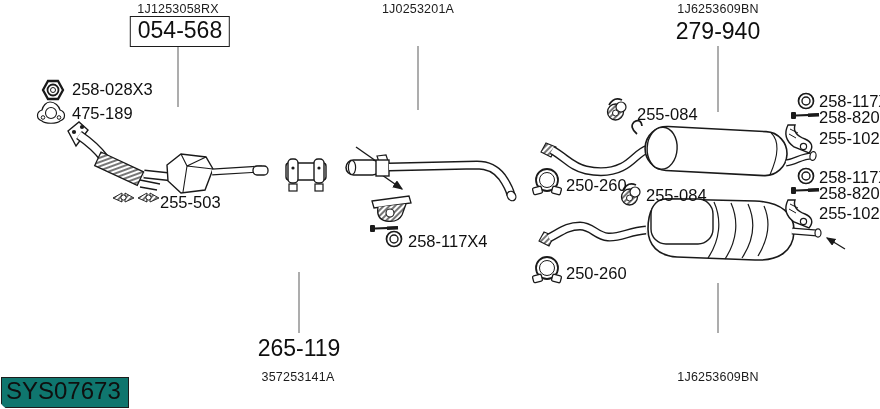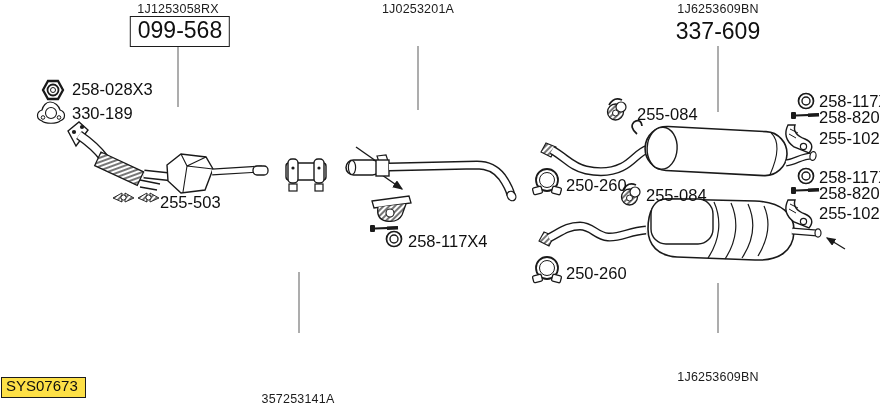--- a/index.html
+++ b/index.html
@@ -6,21 +6,21 @@
   .stage{position:relative;width:880px;height:409px;background:#fff;
          font-family:"Liberation Sans",sans-serif;color:#161616;overflow:hidden;border-radius:10px;}
   .art{position:absolute;left:0;top:0;}
   .lbl{position:absolute;white-space:nowrap;line-height:1.12;}
   .ref{font-size:12.5px;letter-spacing:.2px;color:#1c1c1c;}
   .big{font-size:23px;color:#0f0f0f;}
   .callout{font-size:16.5px;color:#0f0f0f;}
   .cx{transform:translateX(-50%);}
   .boxed{display:inline-block;border:1.6px solid #1c1c1c;padding:1px 7px 2px;background:#fff;}
   .sysbox{left:1px;top:377px;border:1.6px solid #1c1c1c;padding:0 7px 2px 4px;
-          font-size:15px;background:#fde047;color:#0f0f0f;}
+          font-size:24px;background:#0f766e;color:#0f0f0f;}
 </style>
 </head>
 <body>
 
 <div class="stage">
 
   <svg class="art" width="880" height="409" viewBox="0 0 880 409">
     <defs>
       <pattern id="hatch" width="4" height="4" patternUnits="userSpaceOnUse" patternTransform="rotate(45)">
         <rect width="4" height="4" fill="#fff"></rect>
@@ -191,44 +191,45 @@
     </g>
     <g>
       <use href="#bolth" transform="translate(791,186)"></use>
     </g>
     <g>
       <use href="#mbracket" transform="translate(785,198)"></use>
     </g>
   </svg>
 
   <div class="lbl ref cx" style="left:178px;top:2px">1J1253058RX</div>
-  <div class="lbl cx" style="left:180px;top:16px"><span class="boxed big">099-568</span></div>
+  <div class="lbl cx" style="left:180px;top:16px"><span class="boxed big">054-568</span></div>
 
   <div class="lbl ref cx" style="left:418px;top:2px">1J0253201A</div>
 
   <div class="lbl ref cx" style="left:718px;top:2px">1J6253609BN</div>
-  <div class="lbl big cx" style="left:718px;top:19px">337-609</div>
+  <div class="lbl big cx" style="left:718px;top:19px">279-940</div>
 
   <div class="lbl callout" style="left:72px;top:80px">258-028X3</div>
-  <div class="lbl callout" style="left:72px;top:104px">330-189</div>
+  <div class="lbl callout" style="left:72px;top:104px">475-189</div>
   <div class="lbl callout" style="left:160px;top:193px">255-503</div>
 
   <div class="lbl callout" style="left:408px;top:232px">258-117X4</div>
 
   <div class="lbl callout" style="left:637px;top:105px">255-084</div>
   <div class="lbl callout" style="left:566px;top:176px">250-260</div>
   <div class="lbl callout" style="left:646px;top:186px">255-084</div>
   <div class="lbl callout" style="left:566px;top:264px">250-260</div>
 
   <div class="lbl callout" style="left:819px;top:92px">258-117X2</div>
   <div class="lbl callout" style="left:819px;top:108px">258-820X2</div>
   <div class="lbl callout" style="left:819px;top:129px">255-102</div>
 
   <div class="lbl callout" style="left:819px;top:168px">258-117X2</div>
   <div class="lbl callout" style="left:819px;top:184px">258-820X2</div>
   <div class="lbl callout" style="left:819px;top:204px">255-102</div>
 
-  <div class="lbl ref cx" style="left:298px;top:392px">357253141A</div>
+  <div class="lbl big cx" style="left:299px;top:336px">265-119</div>
+  <div class="lbl ref cx" style="left:298px;top:370px">357253141A</div>
 
   <div class="lbl ref cx" style="left:718px;top:370px">1J6253609BN</div>
 
   <div class="lbl sysbox">SYS07673</div>
 </div>
 
 </body></html>

